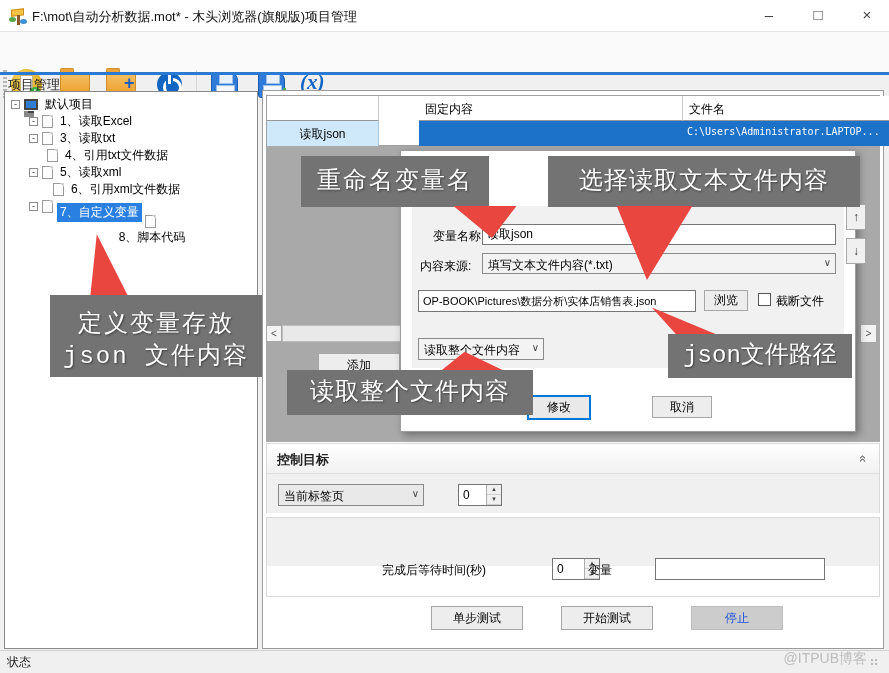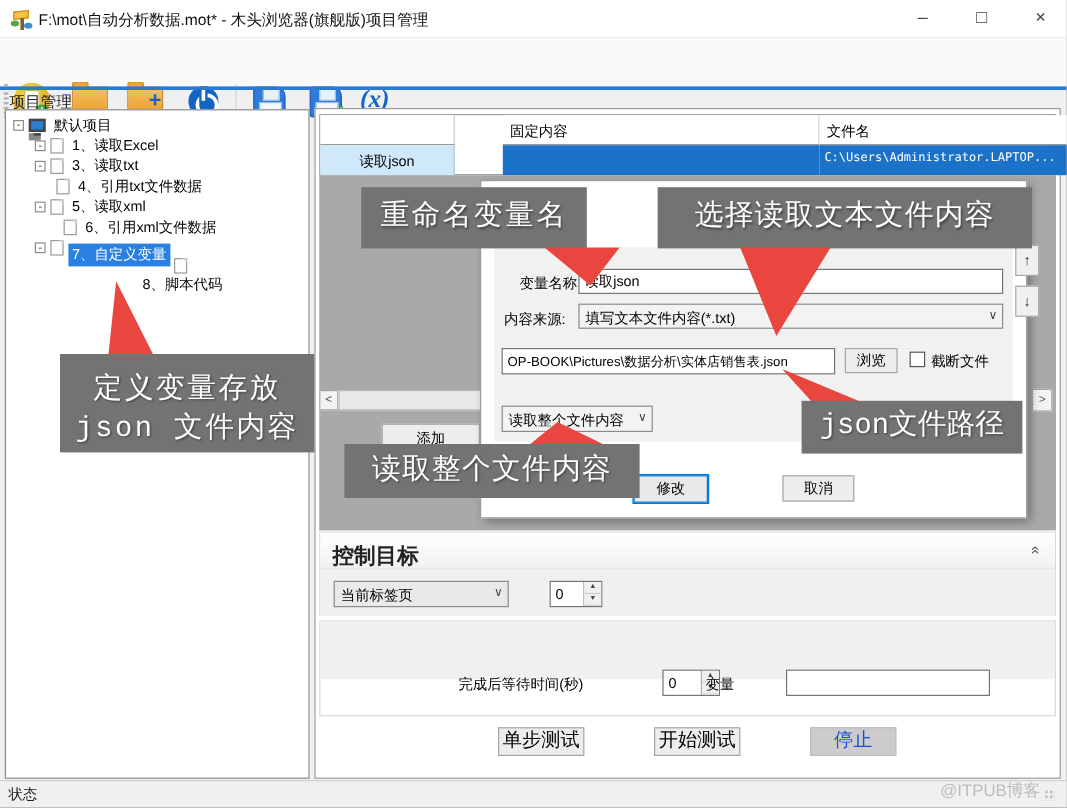--- a/index.html
+++ b/index.html
@@ -90,31 +90,31 @@
   .combo { position:absolute; z-index:7; background:#f3f3f3; border:1px solid #8a8a8a; font-size:12px; padding:3px 18px 0 5px; white-space:nowrap; overflow:hidden; }
   .combo .chev { position:absolute; right:4px; top:3px; font-size:10px; color:#444; }
   .btn { position:absolute; z-index:7; background:#ededed; border:1px solid #a6a6a6; font-size:12px; text-align:center; }
   #modify-btn { border:1px solid #0078d7; box-shadow:0 0 0 1px #0078d7; background:#e9e9e9; }
   #trunc-box { position:absolute; z-index:7; width:13px; height:13px; background:#fff; border:1px solid #555; }
   .vscroll { position:absolute; width:20px; height:26px; background:#f0f0f0; border:1px solid #a7a7a7; z-index:6; text-align:center; line-height:24px; color:#333; font-size:12px; }
 
   
   .section { position:absolute; left:266px; width:614px; border:1px solid #d9d9d9; z-index:0; }
   .sec-head { height:30px; background:linear-gradient(#ffffff,#f1f1f1); border-bottom:1px solid #e0e0e0; position:relative; }
-  .sec-title { position:absolute; left:10px; top:7px; font-size:18px; font-weight:bold; color:#222; }
+  .sec-title { position:absolute; left:10px; top:7px; font-size:13px; font-weight:bold; color:#222; }
   .sec-chev { position:absolute; right:12px; top:7px; font-size:13px; color:#555; transform:rotate(90deg); }
   .sec-body { background:#f0f0f0; position:relative; }
 
   .spin { position:absolute; background:#fff; border:1px solid #767676; }
   .spin input { position:absolute; left:0; top:0; width:calc(100% - 15px); height:100%; border:none; font-size:12px; padding-left:4px; background:transparent; font-family:"Liberation Sans", sans-serif; }
   .spin .arrows { position:absolute; right:0; top:0; width:15px; height:100%; border-left:1px solid #adadad; }
   .spin .arrows div { height:50%; background:#f0f0f0; font-size:6px; line-height:9px; text-align:center; color:#444; border-bottom:1px solid #d0d0d0; }
 
   
-  .action-btn { position:absolute; top:606px; width:72px; height:24px; background:#ededed; border:1px solid #a6a6a6; text-align:center; line-height:22px; font-size:16px; z-index:0; }
+  .action-btn { position:absolute; top:606px; width:92px; height:24px; background:#ededed; border:1px solid #a6a6a6; text-align:center; line-height:22px; font-size:12px; z-index:0;margin-left:16px; }
   .action-btn.disabled { background:#cccccc; border-color:#bdbdbd; color:#1d4ed8; }
 
   
   #statusbar { position:absolute; left:0; top:650px; width:889px; height:23px; background:#f0f0f0; border-top:1px solid #d0d0d0; }
   #status-text { position:absolute; left:7px; top:654px; font-size:12px; color:#222; }
   #watermark { position:absolute; right:22px; top:650px; font-size:14px; color:#bcbcbc; z-index:20; }
   #wm-dots { position:absolute; right:10px; top:658px; width:9px; height:9px; z-index:20;
              background:radial-gradient(circle, #bcbcbc 1px, transparent 1.3px); background-size:4px 4px; }
 
   

